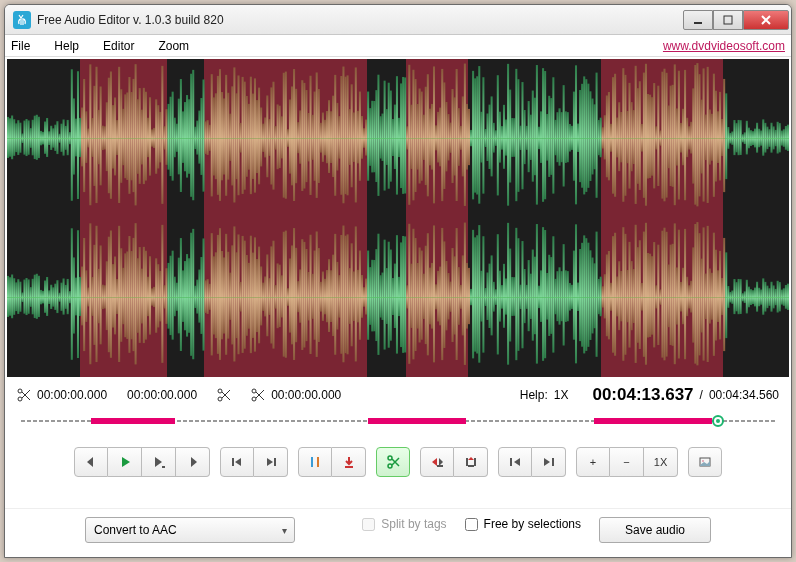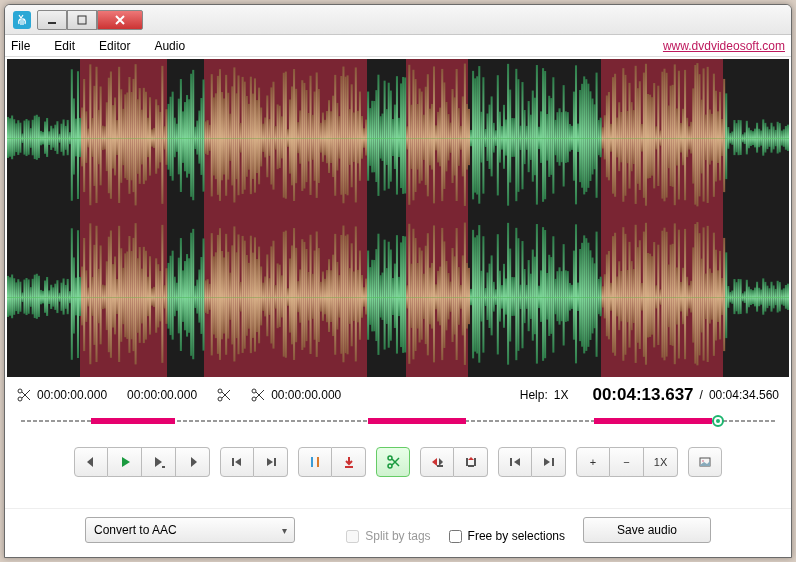--- a/index.html
+++ b/index.html
@@ -34,39 +34,40 @@
 .playhead::after{content:"";position:absolute;inset:2px;border-radius:50%;background:#1cb56e;}
 .toolbar { display: flex; justify-content: center; gap: 10px; padding: 6px 0 16px; }
 .btn-group { display: flex; }
 .btn { width: 34px; height: 30px; border: 1px solid #bbb; background: linear-gradient(#fdfdfd,#ececec); display: flex; align-items: center; justify-content: center; cursor: pointer; font-size: 11px; color: #333; }
 .btn:first-child { border-radius: 4px 0 0 4px; }
 .btn:last-child { border-radius: 0 4px 4px 0; }
 .btn:only-child { border-radius: 4px; }
 .btn + .btn { border-left: none; }
 .btn.green-active { background: linear-gradient(#e8ffe8,#cff2cf); border-color: #6c6; }
 .btn svg { width: 14px; height: 14px; }
-.bottom-row { display: flex; align-items: flex-end; gap: 18px; padding: 8px 80px 14px; font-size: 12px; border-top: 1px solid #eee; margin-top: auto; }
+.bottom-row { display: flex; align-items: flex-start; gap: 18px; padding: 8px 80px 14px; font-size: 12px; border-top: 1px solid #eee; margin-top: auto; }
 .dropdown { appearance: none; width: 210px; height: 26px; border: 1px solid #aaa; border-radius: 3px; background: linear-gradient(#fdfdfd,#eaeaea); padding: 0 24px 0 8px; font-size: 12px; position: relative; text-align: left; cursor: pointer; }
 .dd-wrap { position: relative; display: inline-block; }
 .dd-wrap::after { content: "▾"; position: absolute; right: 8px; top: 50%; transform: translateY(-50%); font-size: 10px; color: #555; pointer-events: none; }
 .check { display: flex; align-items: center; gap: 6px; }
 .check input { width: 13px; height: 13px; }
 .check.disabled { color: #999; }
-.save-btn { width: 128px; height: 26px; border: 1px solid #aaa; border-radius: 3px; background: linear-gradient(#fdfdfd,#eaeaea); font-size: 12px; cursor: pointer; }
+.save-btn { width: 112px; height: 26px; border: 1px solid #aaa; border-radius: 3px; background: linear-gradient(#fdfdfd,#eaeaea); font-size: 12px; cursor: pointer; }
 </style>
 </head>
 <body>
 
 <div class="window">
   <div class="titlebar">
     <div class="title-icon">
       <svg viewBox="0 0 12 12">
           <path d="M3 1 L5 4 L7 1 M4 5 C4 5 2 7 3 10 M8 5 C8 5 10 7 9 10 M5 4 L5 11 M7 4 L7 11" stroke="#fff" stroke-width="1.2" fill="none"></path>
         </svg>
     </div>
+    <span class="title-text">Free Audio Editor v. 1.0.3 build 820</span>
     <div class="win-btns">
       <div class="win-btn min">
           <svg width="10" height="10">
             <rect x="1" y="7" width="8" height="2" fill="#333"></rect>
           </svg>
         </div>
       <div class="win-btn">
           <svg width="10" height="10">
             <rect x="1" y="1" width="8" height="8" fill="none" stroke="#333"></rect>
           </svg>
@@ -74,23 +75,23 @@
       <div class="win-btn close">
           <svg width="12" height="12">
             <path d="M2 2 L10 10 M10 2 L2 10" stroke="#fff" stroke-width="2"></path>
           </svg>
         </div>
     </div>
   </div>
 
   <div class="menubar">
     <span class="menu-item">File</span>
-    <span class="menu-item">Edit</span>
+    <span class="menu-item">Help</span>
     <span class="menu-item">Editor</span>
-    <span class="menu-item">Audio</span>
+    <span class="menu-item">Zoom</span>
     <span class="spacer"></span>
     <span class="link">www.dvdvideosoft.com</span>
   </div>
 
   <div class="waveform">
     <div id="regions-container">
         <div class="region" style="left: 9.3%; width: 11.1%; background: rgb(122, 37, 51);"></div>
         <div class="region" style="left: 25.2%; width: 20.8%; background: rgb(122, 37, 51);"></div>
         <div class="region" style="left: 51%; width: 8%; background: rgb(122, 37, 51);"></div>
         <div class="region" style="left: 76%; width: 15.6%; background: rgb(122, 37, 51);"></div>

